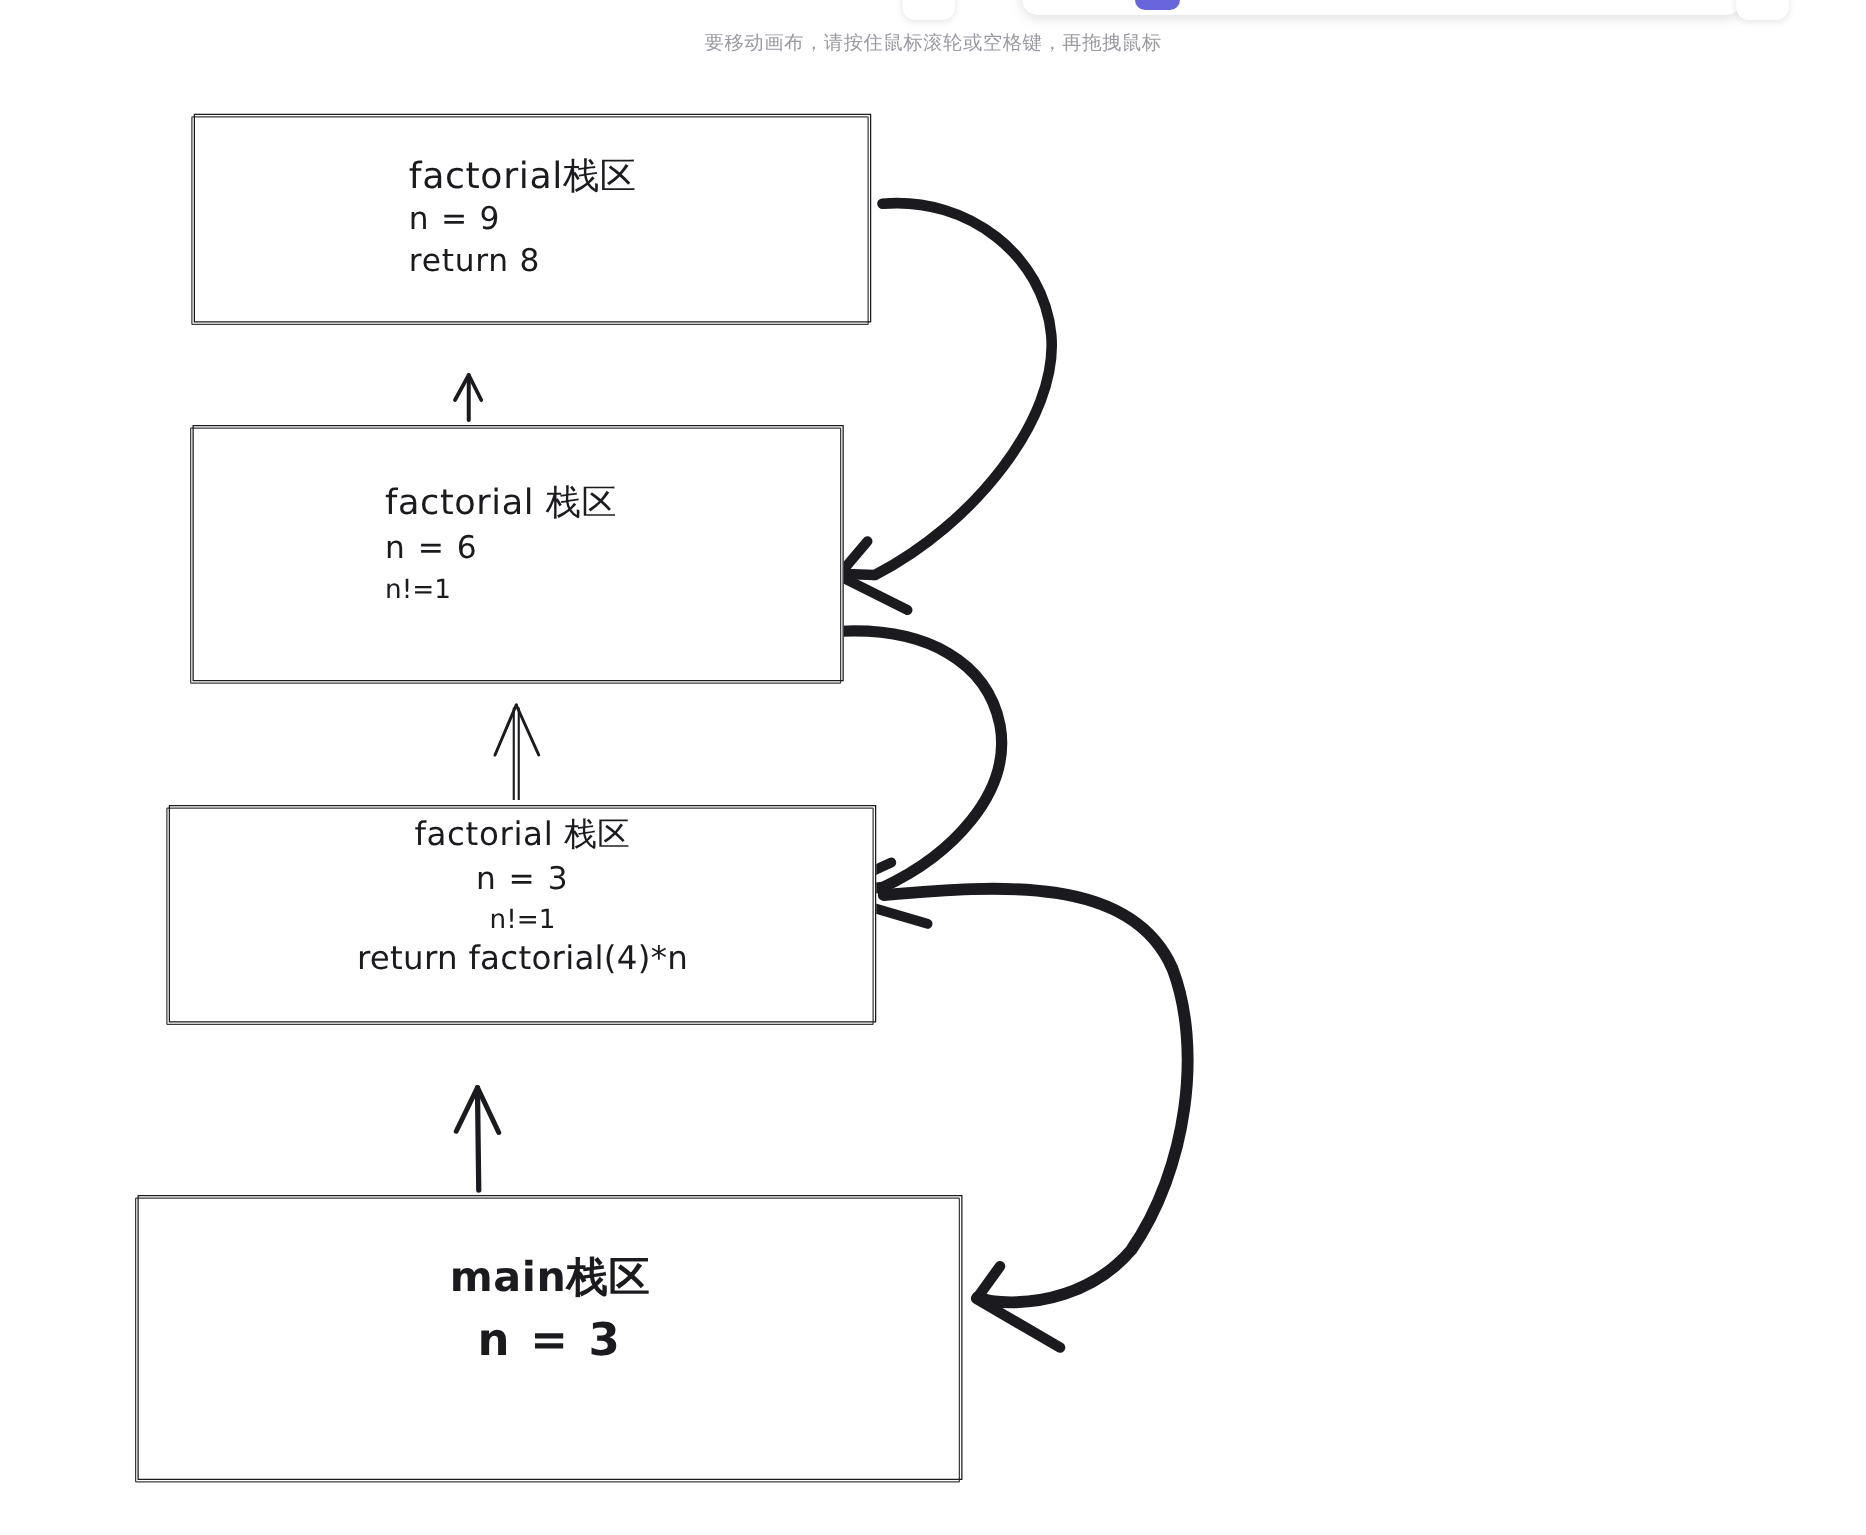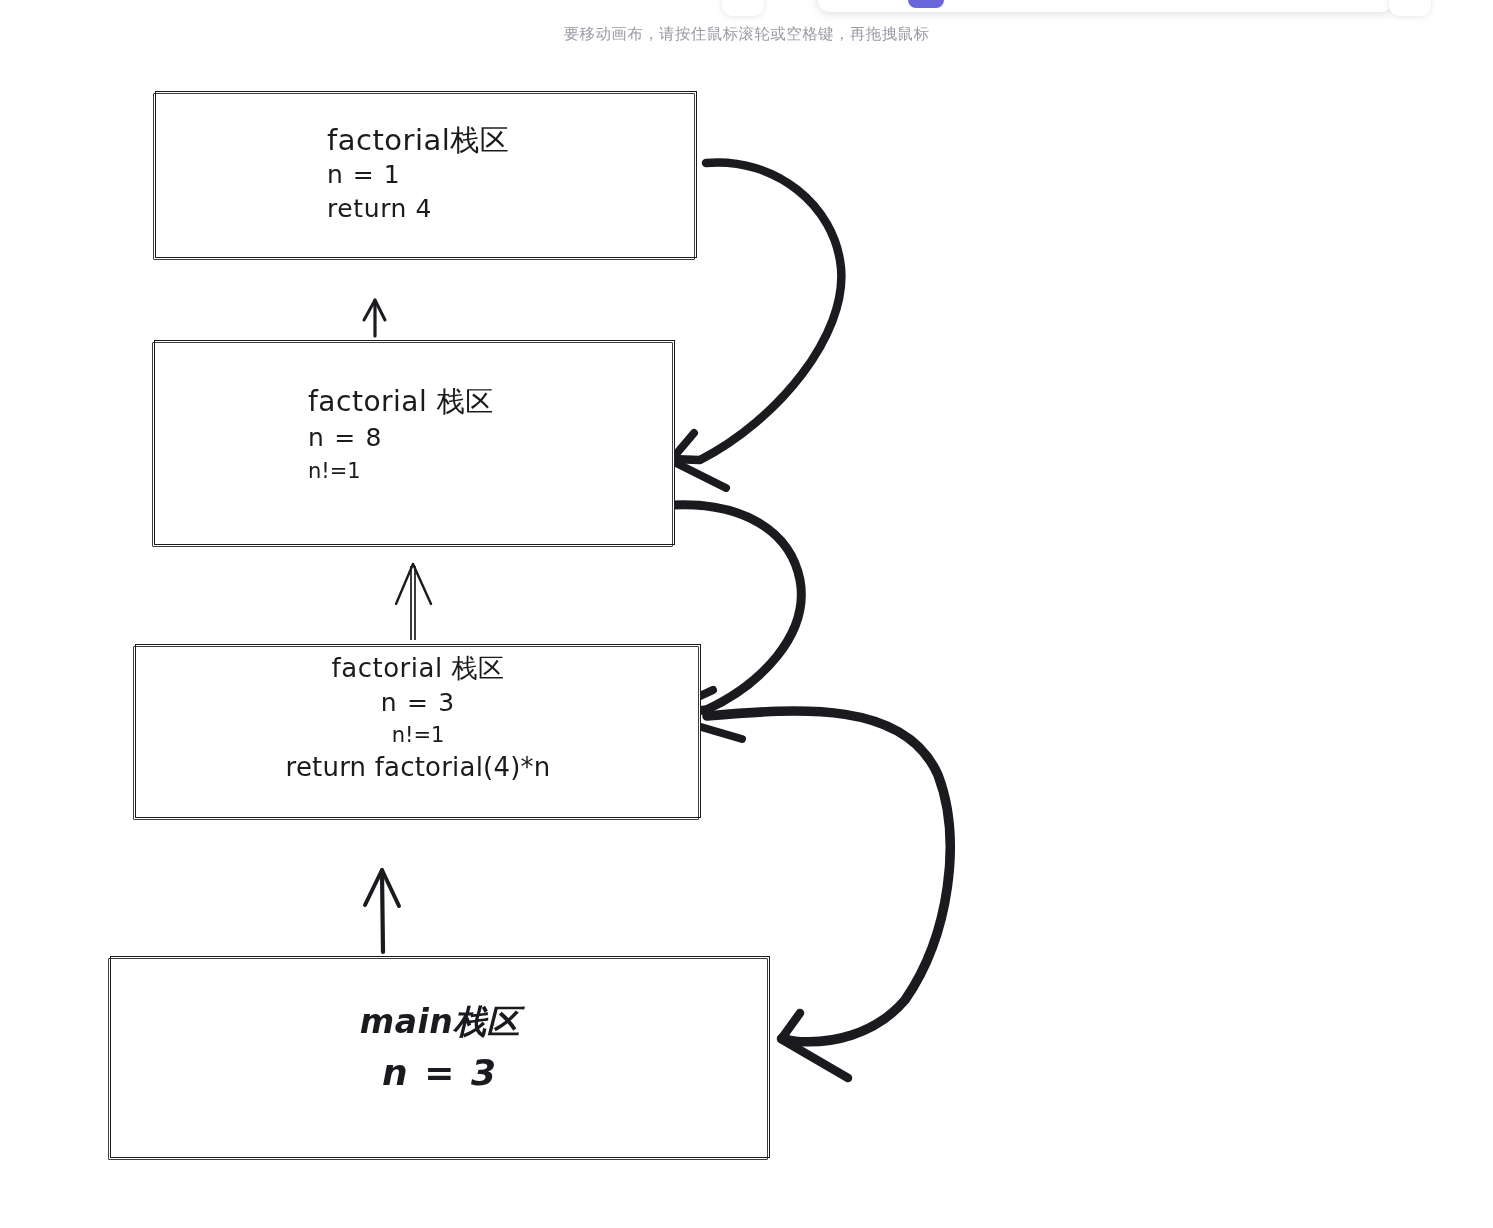--- a/index.html
+++ b/index.html
@@ -90,21 +90,21 @@
 
   
   #box-factorial-3{left:135px;top:644px;width:566px;height:174px;}
   #box-factorial-3 .content{align-items:center;padding-top:8px;justify-content:flex-start;}
   #box-factorial-3 .l0{font-size:26px;line-height:1.28;letter-spacing:.5px;}
   #box-factorial-3 .l1{font-size:25px;line-height:1.4;letter-spacing:1.2px;}
   #box-factorial-3 .l2{font-size:21px;line-height:1.45;}
   #box-factorial-3 .l3{font-size:26px;line-height:1.3;letter-spacing:.2px;}
 
   
-  #box-main{left:110px;top:956px;width:660px;height:202px;font-style:italic;}
+  #box-main{left:110px;top:956px;width:660px;height:228px;}
   #box-main .content{align-items:center;padding-top:42px;justify-content:flex-start;}
   #box-main .l0{font-size:33px;font-weight:bold;line-height:1.45;letter-spacing:.5px;}
   #box-main .l1{font-size:36px;font-weight:bold;line-height:1.5;letter-spacing:2px;}
   #box-main .l2{font-size:24px;line-height:1.35;letter-spacing:.1px;}
 
   
   #arrow-layer{position:absolute;left:0;top:0;width:1493px;height:1228px;pointer-events:none;}
 </style>
 </head>
 <body>
@@ -174,31 +174,31 @@
       <path d="M782,1038 L800,1013" stroke="#1b1b1f" stroke-width="8.5" fill="none" stroke-linecap="round"></path>
       <path d="M781,1039 L848,1078" stroke="#1b1b1f" stroke-width="8.5" fill="none" stroke-linecap="round"></path>
     </g>
   </svg>
 
   <div class="hbox" id="box-factorial-1">
     <div class="frame"></div>
     <div class="frame2"></div>
     <div class="content">
       <div class="line l0">factorial栈区</div>
-      <div class="line l1">n = 1</div>
-      <div class="line l2">return 4</div>
+      <div class="line l1">n = 9</div>
+      <div class="line l2">return 8</div>
     </div>
   </div>
 
   <div class="hbox" id="box-factorial-2">
     <div class="frame"></div>
     <div class="frame2"></div>
     <div class="content">
       <div class="line l0">factorial 栈区</div>
-      <div class="line l1">n = 8</div>
+      <div class="line l1">n = 6</div>
       <div class="line l2">n!=1</div>
     </div>
   </div>
 
   <div class="hbox" id="box-factorial-3">
     <div class="frame"></div>
     <div class="frame2"></div>
     <div class="content">
       <div class="line l0">factorial 栈区</div>
       <div class="line l1">n = 3</div>

